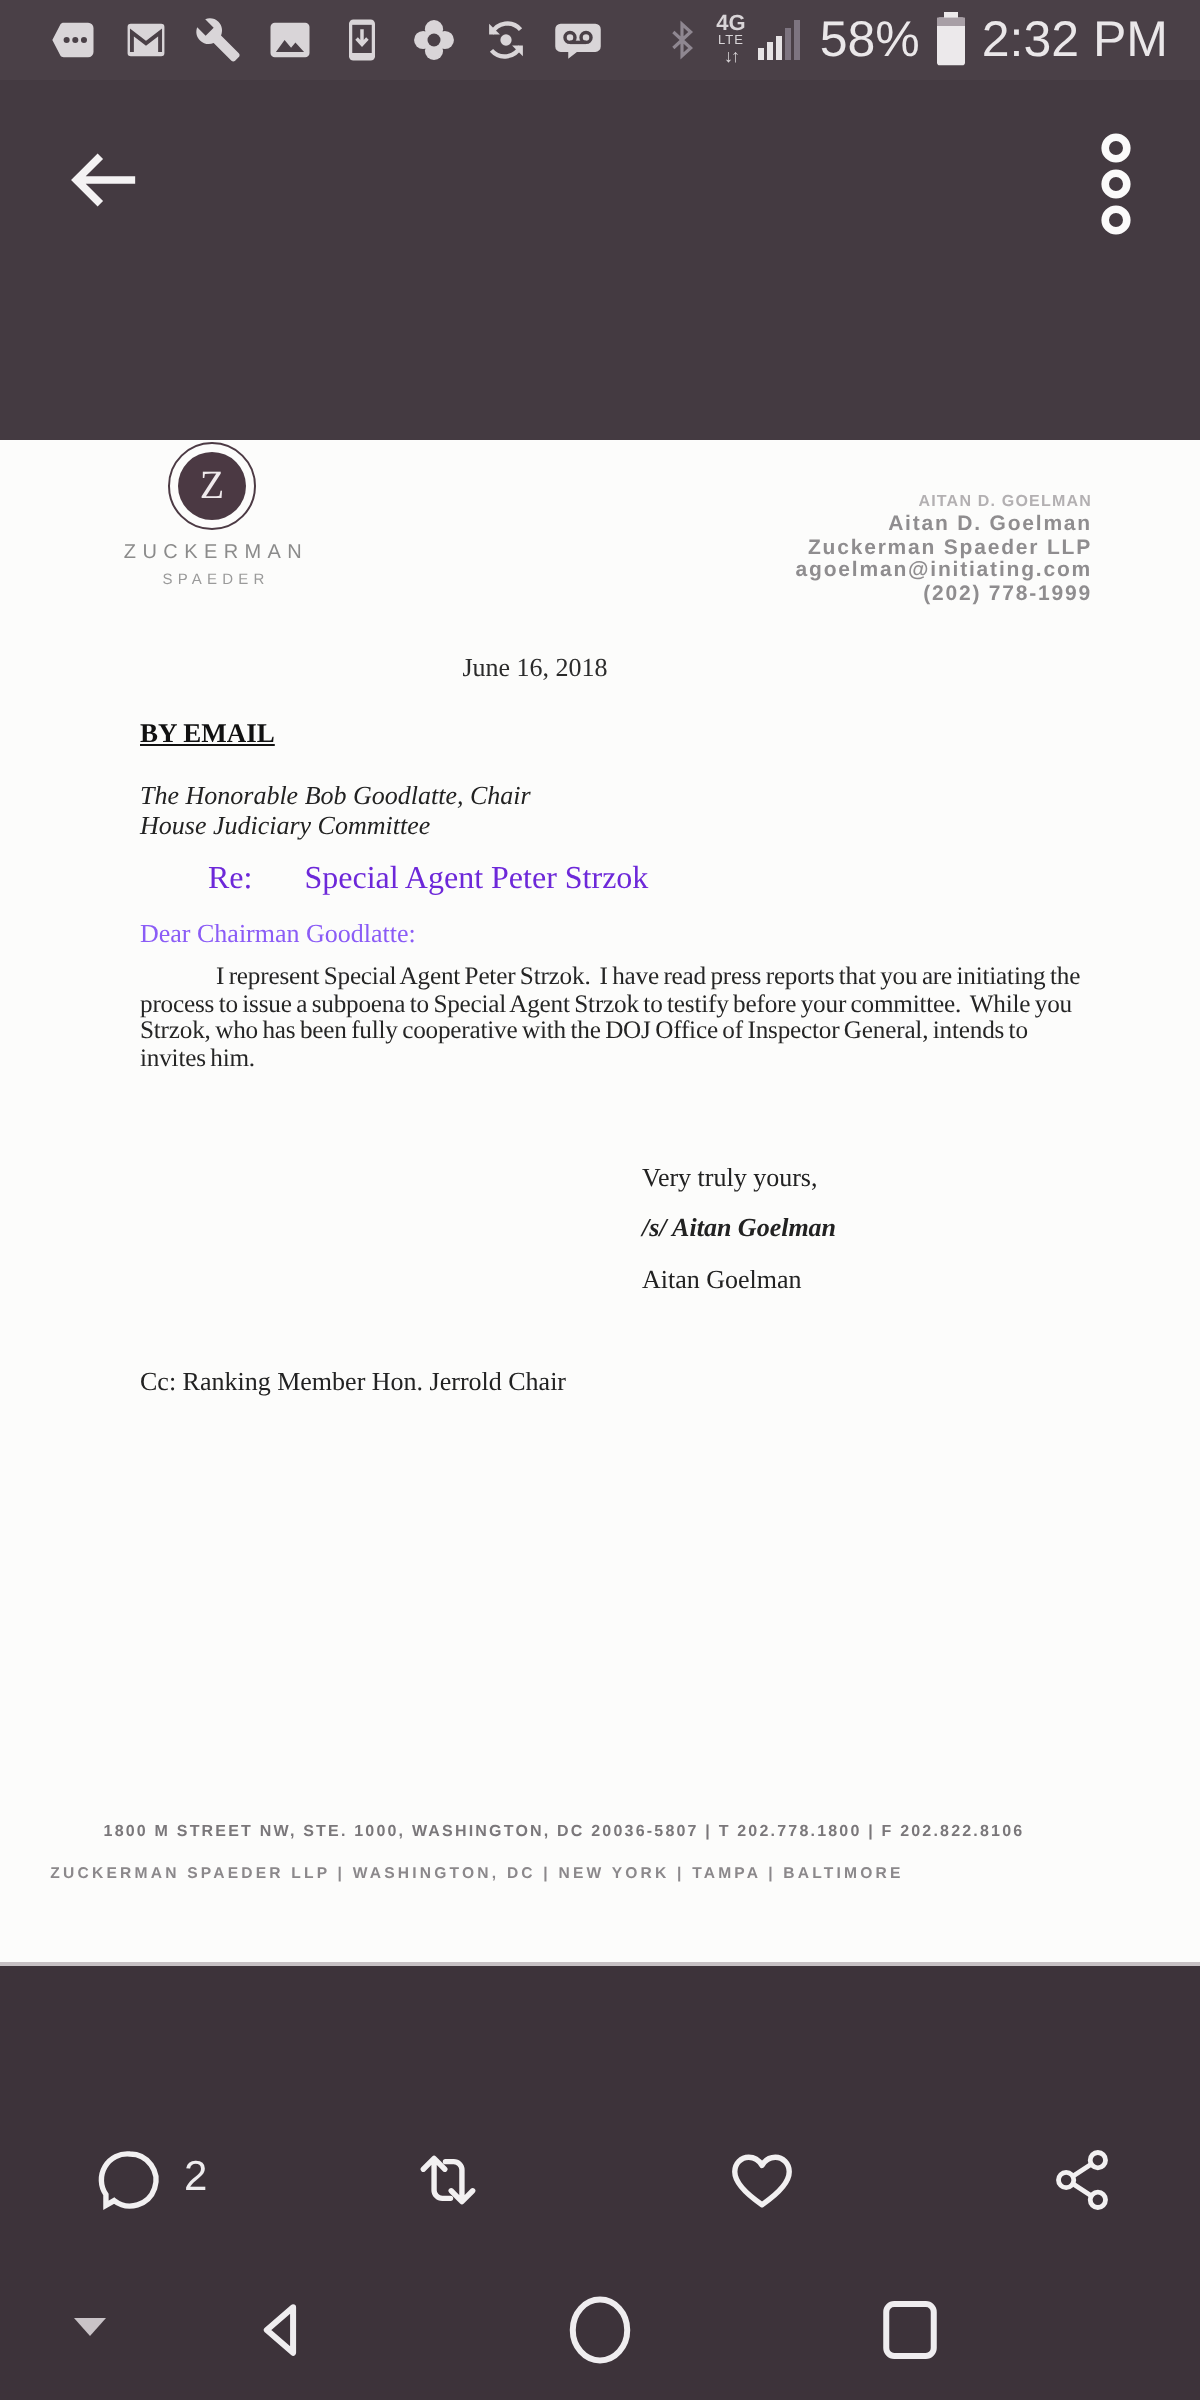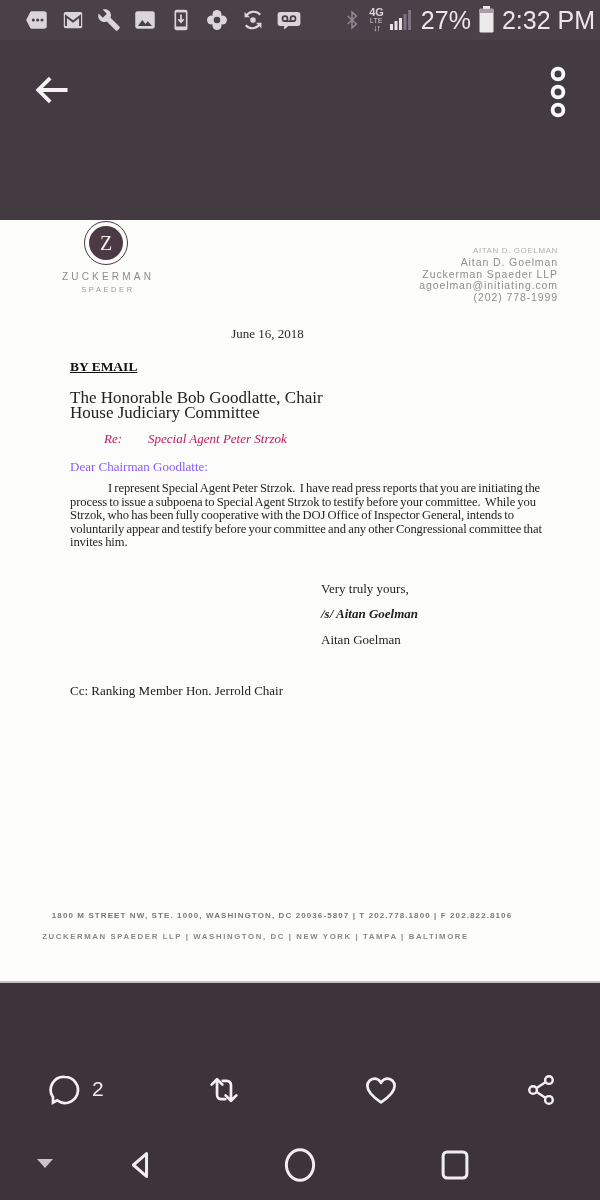--- a/index.html
+++ b/index.html
@@ -2,21 +2,21 @@
 <html><head>
 <meta charset="utf-8">
 <style>
   html,body{margin:0;padding:0;background:#222;}
   .screen{position:relative;width:600px;height:1200px;background:#42383f;overflow:hidden;
           font-family:"Liberation Sans",sans-serif;}
   
   .statusbar{position:absolute;top:0;left:0;width:600px;height:40px;background:#4a4047;
              display:flex;align-items:center;justify-content:space-between;}
   .sb-left{display:flex;align-items:center;gap:10px;padding-left:24px;}
-  .sb-right{display:flex;align-items:center;gap:7px;padding-right:5px;}
+  .sb-right{display:flex;align-items:center;gap:7px;padding-right:16px;}
   .sb-ic{display:block;}
   .sb-text{color:#eae7e9;font-size:25px;line-height:25px;white-space:nowrap;}
   .net-group{display:flex;flex-direction:column;align-items:center;line-height:1;color:#d9d5d8;margin-right:-2px;}
   .net-4g{font-size:11px;font-weight:bold;}
   .net-lte{font-size:6.5px;letter-spacing:.5px;}
   .net-arrows{font-size:9px;letter-spacing:-1px;}
   
   .appbar-zone{position:absolute;top:40px;left:0;width:600px;height:180px;background:#443a41;}
   .back-btn{position:absolute;top:68px;left:30px;width:44px;height:44px;}
   .overflow-btn{position:absolute;top:64px;left:544px;width:28px;height:56px;}
@@ -26,41 +26,41 @@
   .serif{font-family:"Liberation Serif",serif;}
   .logo-ring{position:absolute;top:1px;left:84px;width:42px;height:42px;border:1.5px solid #4c3a44;
              border-radius:50%;display:flex;align-items:center;justify-content:center;}
   .logo-circle{width:34px;height:34px;border-radius:50%;background:#4b3943;color:#f0eaed;
                display:flex;align-items:center;justify-content:center;
                font-family:"Liberation Serif",serif;font-size:20px;}
   .logo-name1{position:absolute;top:51px;left:52px;width:112px;text-align:center;
               font-size:10px;letter-spacing:3.2px;color:#8b8b8b;}
   .logo-name2{position:absolute;top:65px;left:52px;width:112px;text-align:center;
               font-size:7.5px;letter-spacing:2.6px;color:#9a9a9a;}
-  .contact{position:absolute;top:26px;right:42px;text-align:right;}
+  .contact{position:absolute;top:26px;right:54px;text-align:right;font-weight:bold;}
   .contact-ghost{font-size:8px;color:#b3b0b2;letter-spacing:.6px;margin-bottom:2px;}
   .contact-line{font-size:10.5px;color:#8f8d8f;letter-spacing:.9px;line-height:11.5px;}
   .date-line{position:absolute;top:106px;left:0;width:535px;text-align:center;font-size:13px;color:#2b2b2b;}
   .by-email{position:absolute;top:139px;left:70px;font-size:13.5px;font-weight:bold;
             text-decoration:underline;color:#111;}
-  .recipients{position:absolute;top:171px;left:70px;font-size:17px;line-height:14.5px;color:#222;}
-  .re-line{position:absolute;top:211px;left:104px;font-size:13px;color:#be185d;font-style:italic;}
+  .recipients{position:absolute;top:171px;left:70px;font-size:13px;line-height:14.5px;color:#222;font-style:italic;}
+  .re-line{position:absolute;top:211px;left:104px;font-size:16px;color:#6d28d9;}
   .re-subject{margin-left:26px;}
   .salutation{position:absolute;top:225px;left:70px;font-size:13px;color:#8b5cf6;margin-top:14px;}
   .body-block{position:absolute;top:262px;left:70px;width:480px;font-size:12.6px;line-height:13.6px;
               color:#252525;letter-spacing:-.1px;word-spacing:-.8px;}
   .body-line{white-space:pre;}
   .body-line.indent{text-indent:38px;}
   .closing{position:absolute;top:361px;left:321px;font-size:13px;color:#222;}
   .sig-e{position:absolute;top:386px;left:321px;font-size:13px;font-style:italic;color:#222;font-weight:bold;}
   .sig-name{position:absolute;top:412px;left:321px;font-size:13px;color:#222;}
   .cc-line{position:absolute;top:463px;left:70px;font-size:13px;color:#222;}
   .letter-footer1{position:absolute;top:691px;left:0;width:564px;text-align:center;
                   font-size:8px;font-weight:bold;letter-spacing:1.1px;color:#7a777a;}
-  .letter-footer2{position:absolute;top:712px;left:17px;width:477px;text-align:center;
+  .letter-footer2{position:absolute;top:712px;left:0;width:477px;text-align:center;
                   font-size:7.8px;font-weight:bold;letter-spacing:1.6px;color:#8b888b;}
   
   .bottom-shade{position:absolute;top:983px;left:0;width:600px;height:217px;background:#3d333a;}
   .act-btn{position:absolute;width:38px;height:38px;top:1071px;}
   .act-count{position:absolute;top:1077px;left:92px;color:#efedef;font-size:21px;}
   .nav-caret{position:absolute;top:1159px;left:37px;width:0;height:0;
              border-left:8px solid transparent;border-right:8px solid transparent;
              border-top:9px solid #c9c3c7;}
   .nav-btn{position:absolute;top:1146px;width:38px;height:38px;}
 </style>
@@ -143,21 +143,21 @@
       </span>
       <span>
           <svg class="sb-ic" width="25" height="26" viewBox="0 0 25 26">
             <rect x="1" y="17" width="3" height="6" fill="#e6e3e5"></rect>
             <rect x="5.5" y="14" width="3" height="9" fill="#e6e3e5"></rect>
             <rect x="10" y="11" width="3" height="12" fill="#e6e3e5"></rect>
             <rect x="14.5" y="7" width="3" height="16" fill="#7d7480"></rect>
             <rect x="19" y="3" width="3" height="20" fill="#7d7480"></rect>
           </svg>
         </span>
-      <span class="sb-text">27%</span>
+      <span class="sb-text">58%</span>
       <span>
           <svg class="sb-ic" width="17" height="28" viewBox="0 0 12 20">
             <rect x="3.5" y="0" width="5" height="2.5" fill="#ece9eb"></rect>
             <rect x="1" y="2" width="10" height="17" rx="1" fill="#ece9eb"></rect>
             <rect x="1" y="2" width="10" height="3" fill="#a89fa6"></rect>
           </svg>
         </span>
       <span class="sb-text">2:32 PM</span>
     </div>
   </div>
@@ -202,21 +202,20 @@
     <div class="re-line serif">
       <span>Re:</span><span class="re-subject">Special Agent Peter Strzok</span>
     </div>
 
     <div class="salutation serif">Dear Chairman Goodlatte:</div>
 
     <div class="body-block serif">
       <div class="body-line indent">I represent Special Agent Peter Strzok.  I have read press reports that you are initiating the</div>
       <div class="body-line">process to issue a subpoena to Special Agent Strzok to testify before your committee.  While you</div>
       <div class="body-line">Strzok, who has been fully cooperative with the DOJ Office of Inspector General, intends to</div>
-      <div class="body-line">voluntarily appear and testify before your committee and any other Congressional committee that</div>
       <div class="body-line">invites him.</div>
     </div>
 
     <div class="closing serif">Very truly yours,</div>
     <div class="sig-e serif">/s/ Aitan Goelman</div>
     <div class="sig-name serif">Aitan Goelman</div>
     <div class="cc-line serif">Cc: Ranking Member Hon. Jerrold Chair</div>
 
     <div class="letter-footer1">1800 M STREET NW, STE. 1000, WASHINGTON, DC 20036-5807   |   T 202.778.1800   |   F 202.822.8106</div>
     <div class="letter-footer2">ZUCKERMAN SPAEDER LLP   |   WASHINGTON, DC   |   NEW YORK   |   TAMPA   |   BALTIMORE</div>

